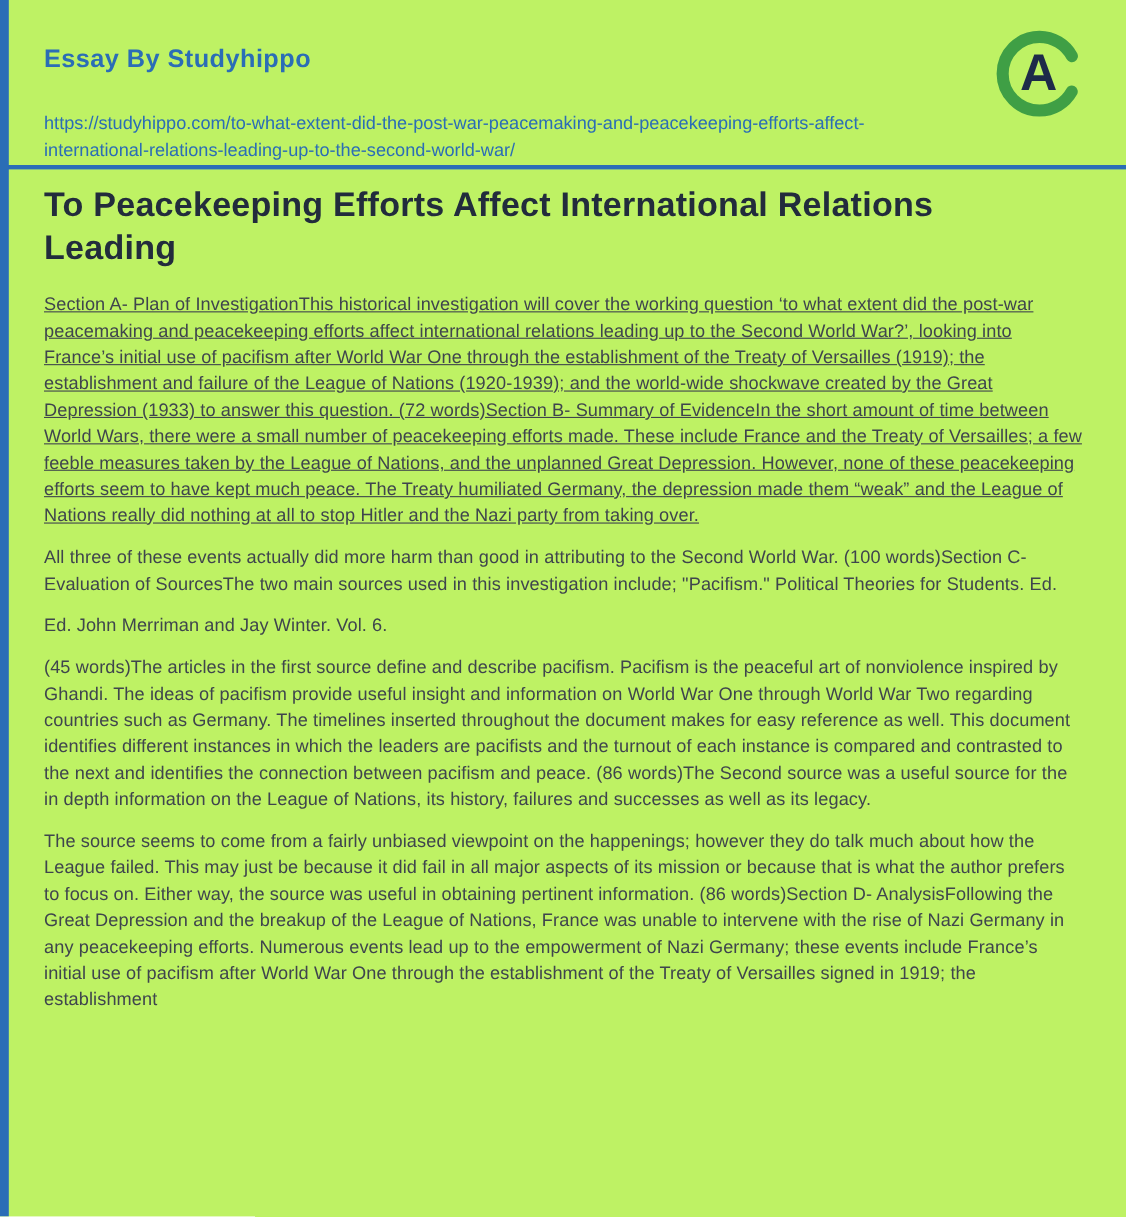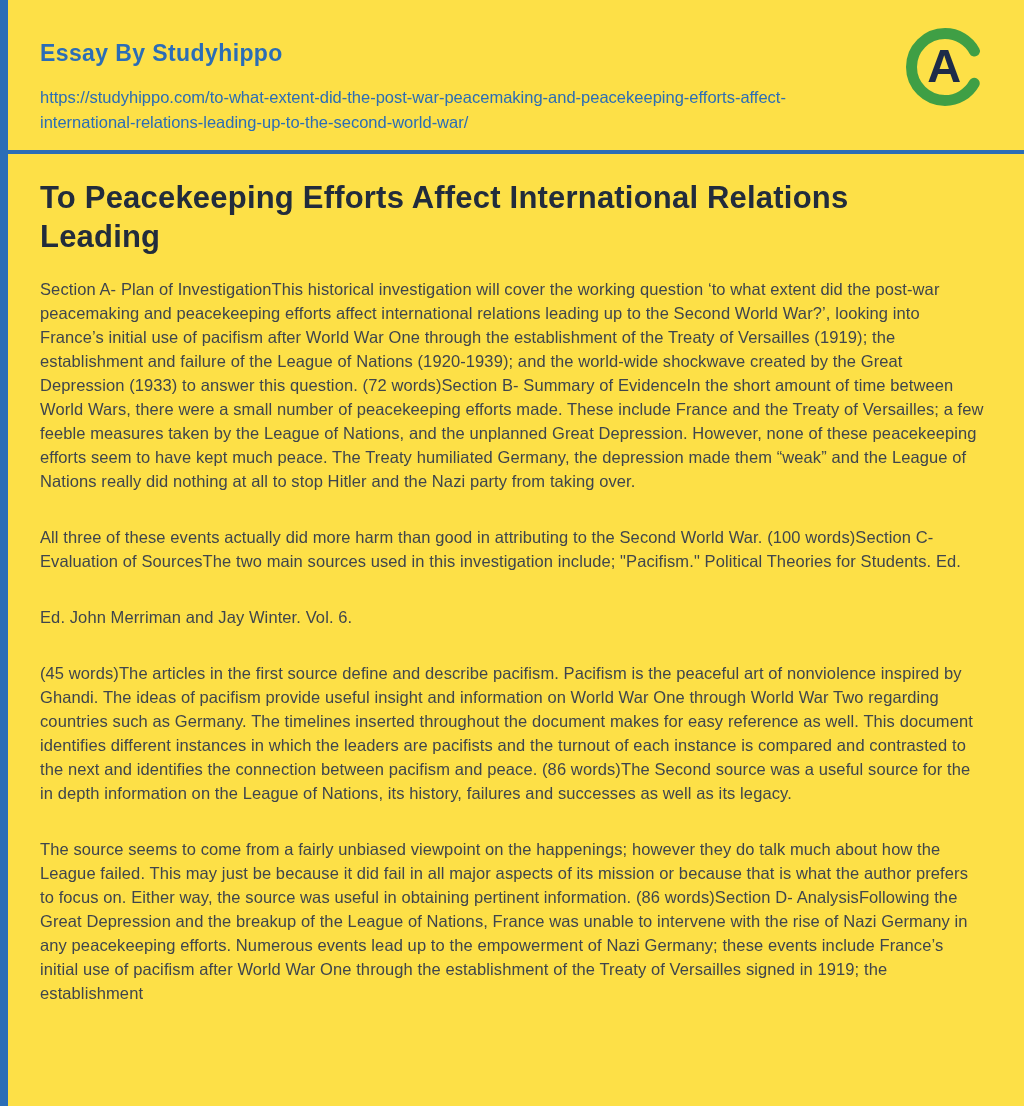--- a/index.html
+++ b/index.html
@@ -2,21 +2,21 @@
 <html><head>
 <meta charset="utf-8">
 <style>
   * { margin: 0; padding: 0; box-sizing: border-box; }
   html, body {
     width: 1024px; height: 1106px;
     overflow: hidden;
     background: #ffffff;
     font-family: "Liberation Sans", sans-serif;
   }
-  .page { position: relative; width: 1024px; height: 1106px; background: #fde047; }
+  .page { position: relative; width: 1024px; height: 1106px; background: #bef264; }
 
   .left-strip {
     position: absolute; left: 0; top: 0;
     width: 8px; height: 1106px;
     background: #2b6db6;
     z-index: 5;
   }
 
   .header {
     position: relative;
@@ -24,21 +24,21 @@
     height: 150px;
   }
   .byline {
     color: #2b6db6;
     font-size: 23px;
     font-weight: 700;
     letter-spacing: 0.4px;
   }
   .url {
     display: block;
-    margin-top: 18px;
+    margin-top: 33px;
     color: #2b6db6;
     font-size: 16.5px;
     line-height: 25px;
     max-width: 775px;
     text-decoration: none;
     overflow-wrap: break-word;
     cursor: pointer;
   }
 
   .logo {
@@ -58,38 +58,38 @@
     line-height: 1;
   }
 
   .divider {
     width: 1024px;
     height: 4px;
     background: #2b6db6;
   }
 
   .content {
-    padding: 24px 40px 0 40px;
+    padding: 12px 40px 0 40px;
   }
   .essay-title {
     font-size: 31px;
     line-height: 39px;
     font-weight: 800;
     color: #222c3c;
     max-width: 900px;
     letter-spacing: 0.2px;
   }
   .essay-body p {
-    margin-top: 32px;
+    margin-top: 14px;
     font-size: 16.5px;
     line-height: 24px;
     color: #3f454d;
     letter-spacing: 0.1px;
   }
-  .essay-body p:first-child { margin-top: 21px; }
+  .essay-body p:first-child { margin-top: 21px; text-decoration: underline; }
 </style>
 </head>
 <body>
 
 <div class="page">
 
   <div class="left-strip"></div>
 
   <header class="header">
     <div class="byline">Essay By Studyhippo</div>

